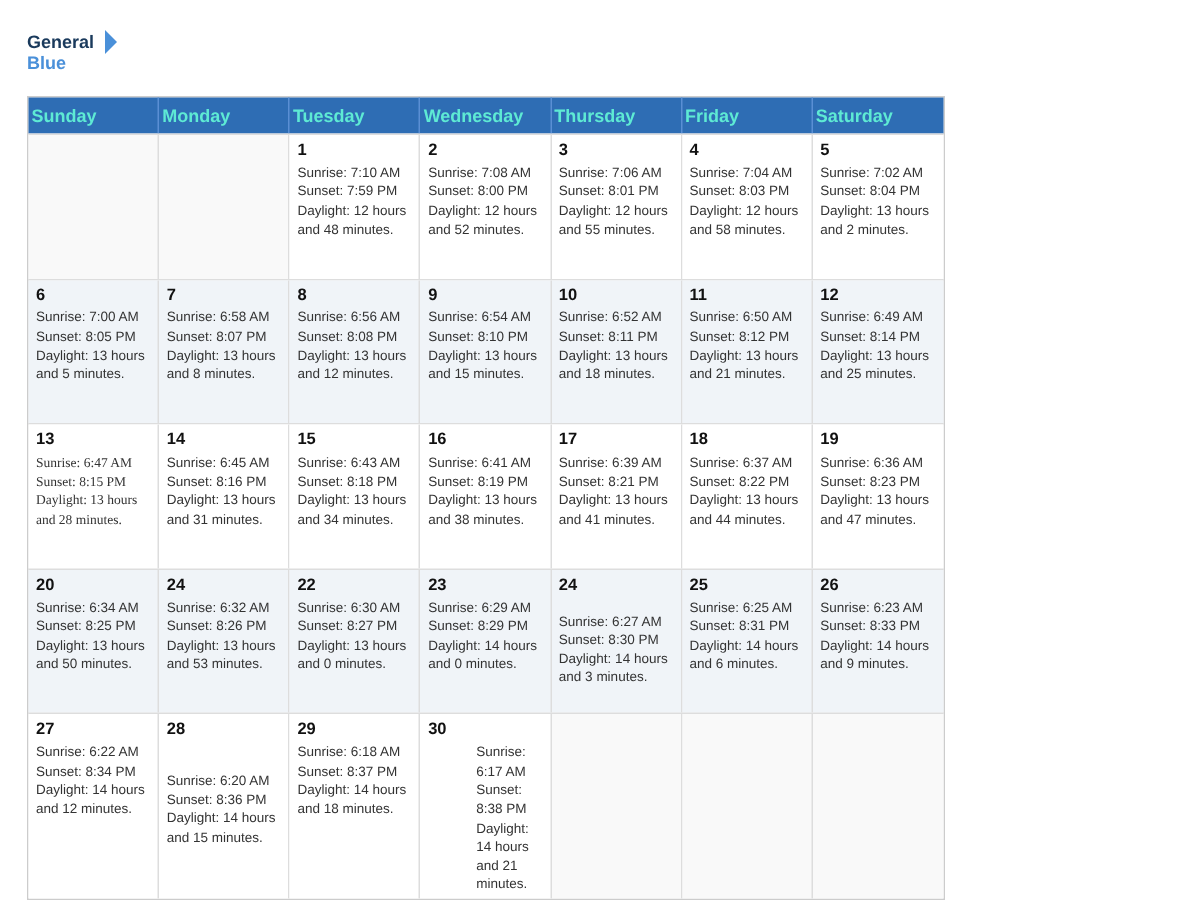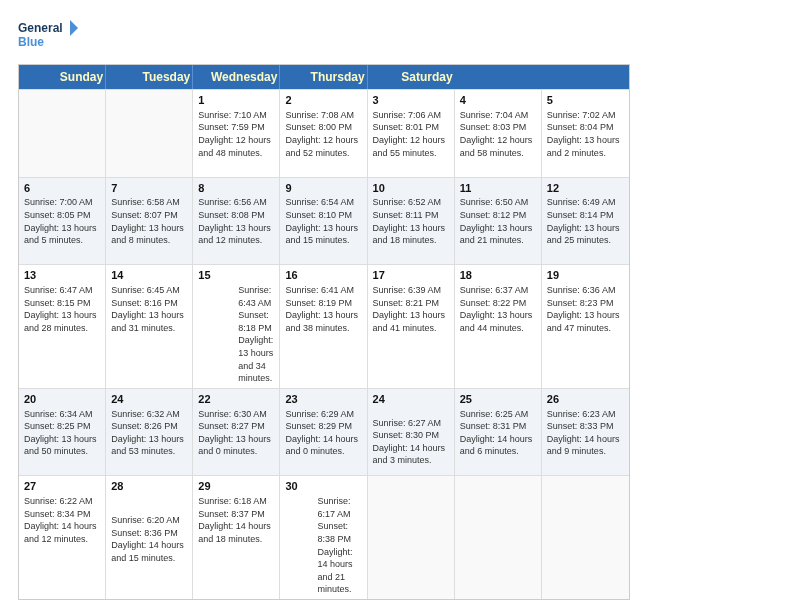--- a/index.html
+++ b/index.html
@@ -47,24 +47,24 @@
       border: 1px solid #ccc;
       display: flex;
       flex-direction: column;
     }
     .cal-header-row {
       display: grid;
       grid-template-columns: repeat(7, 1fr);
       background: #2e6db4;
     }
     .cal-header-cell {
-      color: #fef9c3;
+      color: #5eead4;
       font-size: 12px;
       font-weight: bold;
-      text-align: right;
+      text-align: left;
       padding: 5px 2px;
       border-right: 1px solid #5a8fd4;
     }
     .cal-header-cell:last-child { border-right: none; }
     .cal-body {
       flex: 1;
       display: flex;
       flex-direction: column;
     }
     .cal-row {
@@ -112,23 +112,25 @@
 </div>
     <div class="title-block">
       <div class="main-title"></div>
       <div class="subtitle"></div>
     </div>
   </div>
 
   <div class="calendar">
     <div class="cal-header-row">
     <div class="cal-header-cell">Sunday</div>
+        <div class="cal-header-cell">Monday</div>
         <div class="cal-header-cell">Tuesday</div>
         <div class="cal-header-cell">Wednesday</div>
         <div class="cal-header-cell">Thursday</div>
+        <div class="cal-header-cell">Friday</div>
         <div class="cal-header-cell">Saturday</div>
       </div>
     <div class="cal-body">
     <div class="cal-row">
           <div class="cal-cell empty"></div>
           <div class="cal-cell empty"></div>
           <div class="cal-cell">
             <span class="day-num">1</span>
             <div class="cell-info" style="white-space: pre-line;">Sunrise: 7:10 AM
 Sunset: 7:59 PM
@@ -211,35 +213,35 @@
             <span class="day-num">12</span>
             <div class="cell-info" style="white-space: pre-line;">Sunrise: 6:49 AM
 Sunset: 8:14 PM
 Daylight: 13 hours
 and 25 minutes.</div>
           </div>
         </div>
         <div class="cal-row">
           <div class="cal-cell">
             <span class="day-num">13</span>
-            <div class="cell-info" style="white-space: pre-line;">Sunrise: 6:47 AM
+            <div class="cell-info" style="white-space: pre-line; font-family: Liberation Serif, serif;">Sunrise: 6:47 AM
 Sunset: 8:15 PM
 Daylight: 13 hours
 and 28 minutes.</div>
           </div>
           <div class="cal-cell">
             <span class="day-num">14</span>
             <div class="cell-info" style="white-space: pre-line;">Sunrise: 6:45 AM
 Sunset: 8:16 PM
 Daylight: 13 hours
 and 31 minutes.</div>
           </div>
           <div class="cal-cell">
             <span class="day-num">15</span>
-            <div class="cell-info" style="white-space: pre-line; margin-left: 40px;">Sunrise: 6:43 AM
+            <div class="cell-info" style="white-space: pre-line;">Sunrise: 6:43 AM
 Sunset: 8:18 PM
 Daylight: 13 hours
 and 34 minutes.</div>
           </div>
           <div class="cal-cell">
             <span class="day-num">16</span>
             <div class="cell-info" style="white-space: pre-line;">Sunrise: 6:41 AM
 Sunset: 8:19 PM
 Daylight: 13 hours
 and 38 minutes.</div>

